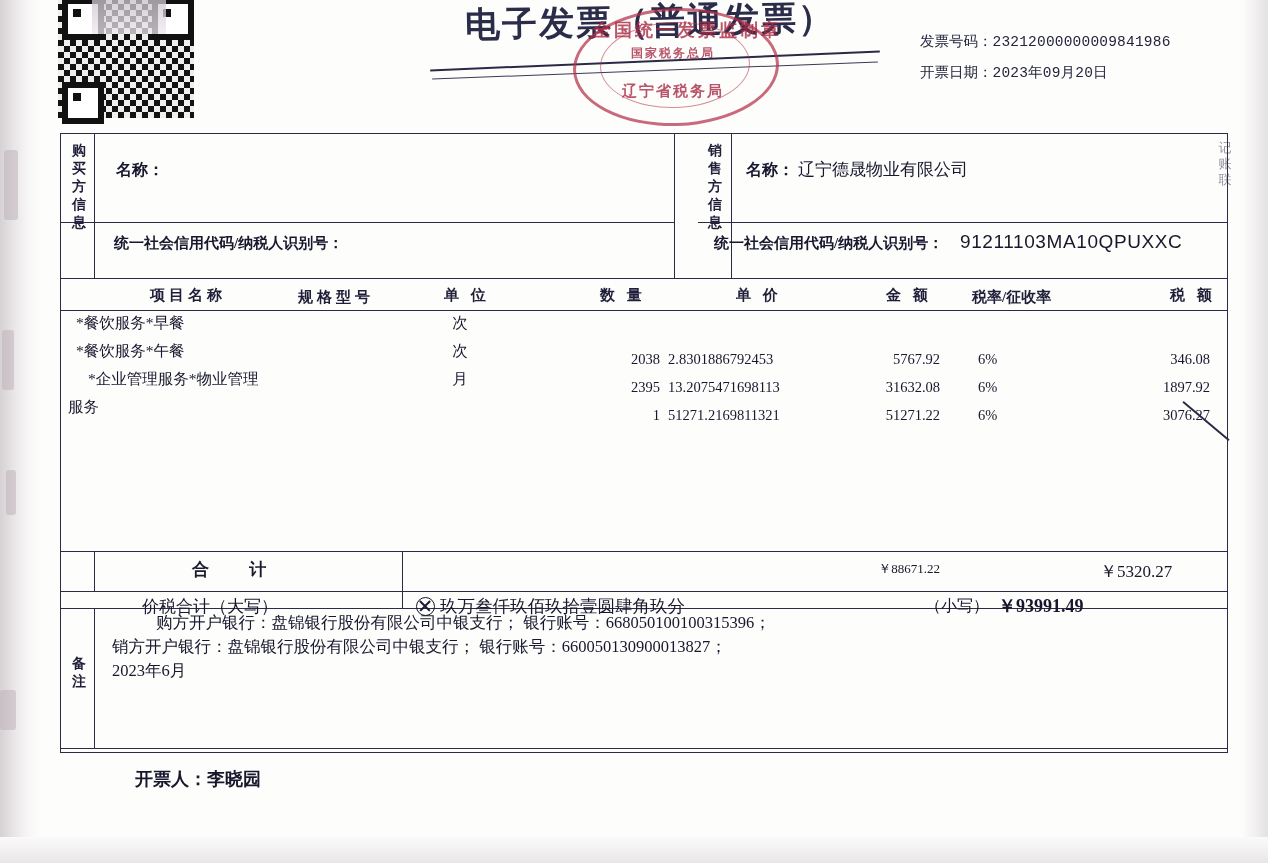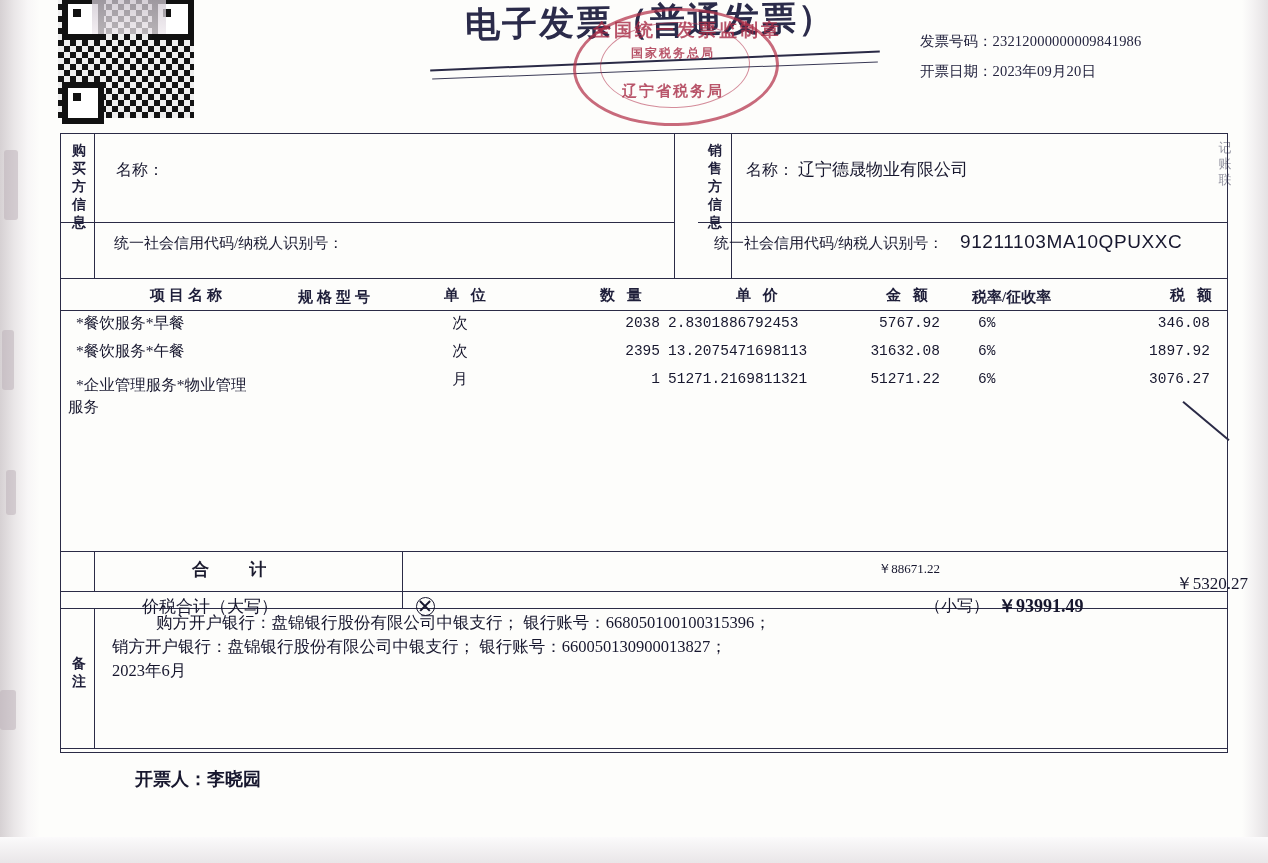--- a/index.html
+++ b/index.html
@@ -110,21 +110,21 @@
   .meta {
     position: absolute;
     left: 880px; top: 26px;
     font-family: "Liberation Sans", sans-serif;
     font-size: 14.5px;
     color: #24243f;
     line-height: 30px;
     white-space: nowrap;
   }
   .meta .num {
-    font-family: Liberation Serif, serif;
+    font-family: Liberation Mono, monospace;
     letter-spacing: .2px;
   }
   
   .seal {
     position: absolute;
     left: 533px; top: 8px;
     width: 200px; height: 112px;
     border: 3px solid #b3304a;
     border-radius: 50%;
     opacity: .72;
@@ -174,21 +174,21 @@
     color: #1f1f3a;
     font-family: "Liberation Serif", serif;
     font-weight: 600;
   }
   .fld {
     position: absolute;
     font-family: "Liberation Serif", "DejaVu Serif", serif;
     color: #17172e;
     white-space: nowrap;
   }
-  .lbl { font-size: 16px; font-weight: 400; }
+  .lbl { font-size: 16px; font-weight: 700; }
   .val { font-size: 17px; }
   .mono {
     font-family: "Liberation Sans", sans-serif;
     font-size: 19px;
     letter-spacing: .6px;
   }
   
   .col-head {
     position: absolute;
     font-size: 15px;
@@ -198,22 +198,23 @@
     white-space: nowrap;
   }
   .cell {
     position: absolute;
     font-size: 15.5px;
     color: #17172e;
     white-space: nowrap;
     font-family: "Liberation Serif", serif;
   }
   .cell.num {
-    font-family: Liberation Mono, monospace;
+    font-family: Liberation Serif, serif;
     font-size: 14.5px;
+    margin-top: 36px;
   }
   .cell.r { text-align: right; }
   .cell.c { text-align: center; }
   .total-label {
     position: absolute;
     font-size: 17px;
     font-weight: 600;
     letter-spacing: 18px;
   }
   .big-x {
@@ -356,35 +357,36 @@
     <div class="cell num r" style="left:1060px; top:315px; width:110px;">346.08</div>
 
     <div class="cell" style="left:36px; top:341px;">*餐饮服务*午餐</div>
     <div class="cell c" style="left:400px; top:341px; width:40px;">次</div>
     <div class="cell num r" style="left:540px; top:343px; width:80px;">2395</div>
     <div class="cell num" style="left:628px; top:343px;">13.2075471698113</div>
     <div class="cell num r" style="left:790px; top:343px; width:110px;">31632.08</div>
     <div class="cell num" style="left:938px; top:343px;">6%</div>
     <div class="cell num r" style="left:1060px; top:343px; width:110px;">1897.92</div>
 
-    <div class="cell" style="left:36px; top:369px;margin-top:6px;">*企业管理服务*物业管理</div>
+    <div class="cell" style="left:48px; top:369px;">*企业管理服务*物业管理</div>
     <div class="cell" style="left:28px; top:397px;">服务</div>
     <div class="cell c" style="left:400px; top:369px; width:40px;">月</div>
     <div class="cell num r" style="left:540px; top:371px; width:80px;">1</div>
     <div class="cell num" style="left:628px; top:371px;">51271.2169811321</div>
     <div class="cell num r" style="left:790px; top:371px; width:110px;">51271.22</div>
     <div class="cell num" style="left:938px; top:371px;">6%</div>
     <div class="cell num r" style="left:1060px; top:371px; width:110px;">3076.27</div>
 
     <div class="total-label" style="left:152px; top:558px;">合    计</div>
     <div class="cell" style="left:790px; top:560px; width:110px; text-align:right; font-size:13px;">￥88671.22</div>
-    <div class="cell" style="left:1096px; top:560px; width:112px; text-align:right; font-size:17px;margin-top:12px;">￥5320.27</div>
+    <div class="cell" style="left:1060px; top:560px; width:112px; font-size:17px;">￥5320.27</div>
 
     <div class="fld" style="left:102px; top:595px; font-size:17px; font-weight:400;">价税合计（大写）</div>
     <div class="big-x" style="left:376px; top:597px;"></div>
+    <div class="fld" style="left:400px; top:594px; font-size:17.5px;">玖万叁仟玖佰玖拾壹圆肆角玖分</div>
     <div class="fld" style="left:885px; top:596px; font-size:16px;">（小写）</div>
     <div class="fld" style="left:958px; top:594px; font-size:18px; font-weight:600;">￥93991.49</div>
 
     <div class="vcap" style="left:26px; top:655px;">备注</div>
     <div class="footer-line" style="left:80px; top:612px;margin-left:36px;">购方开户银行：盘锦银行股份有限公司中银支行；        银行账号：668050100100315396；</div>
     <div class="footer-line" style="left:72px; top:636px;">销方开户银行：盘锦银行股份有限公司中银支行；        银行账号：660050130900013827；</div>
     <div class="footer-line" style="left:72px; top:660px;">2023年6月</div>
 
     <div class="diag-mark"></div>
   </div>

